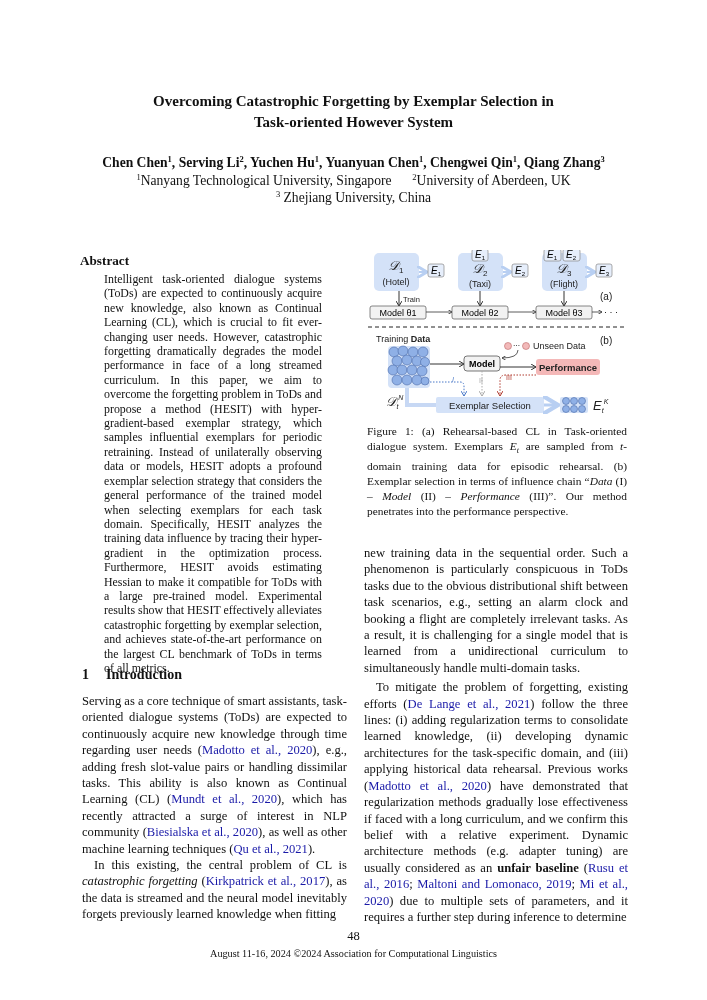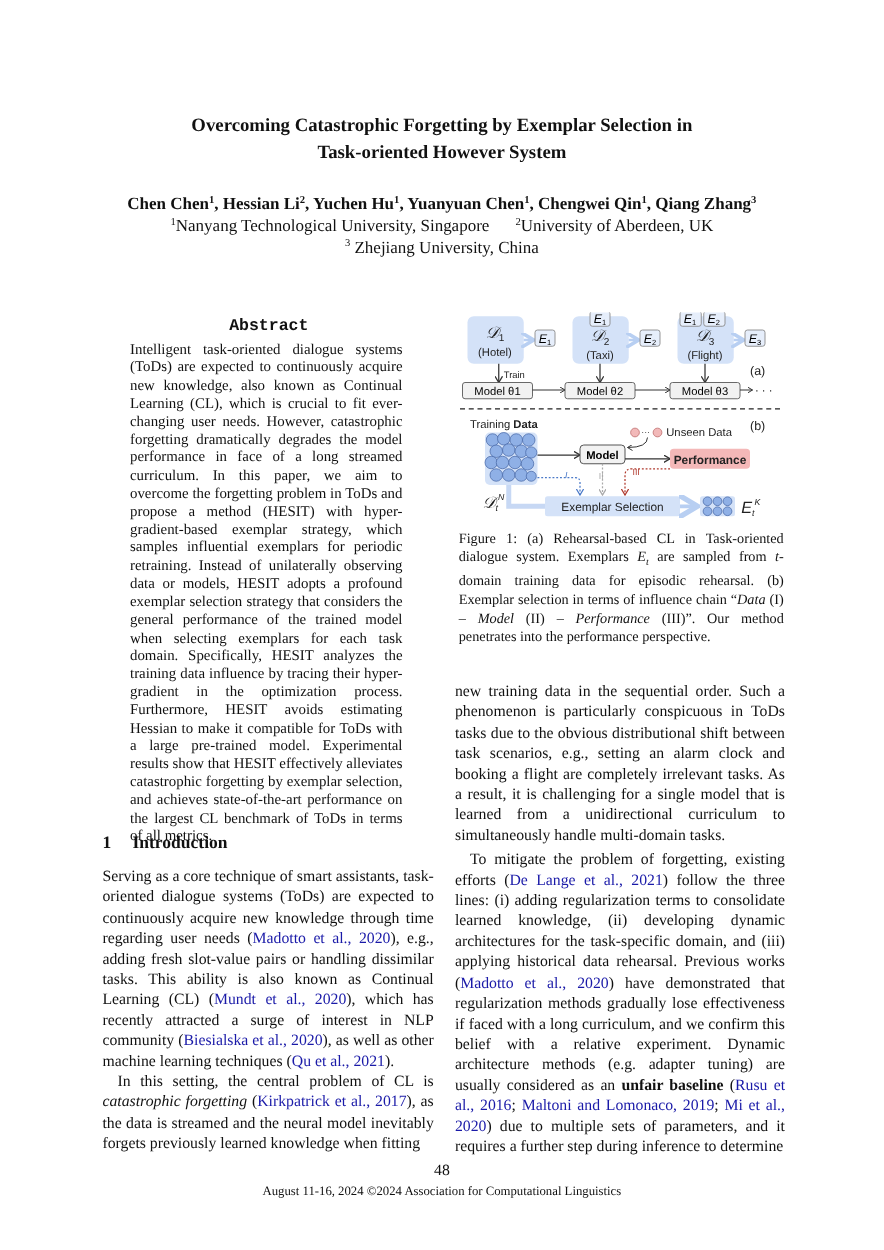--- a/index.html
+++ b/index.html
@@ -5,22 +5,22 @@
   html, body { margin:0; padding:0; background:#ffffff; }
   body { width:707px; height:1000px; position:relative; overflow:hidden;
          font-family:"Liberation Serif", "DejaVu Serif", serif; color:#111; }
   .title { position:absolute; left:60px; width:587px; top:91px; text-align:center;
            font-weight:bold; font-size:15px; line-height:21px; }
   .authors { position:absolute; left:40px; width:627px; top:154px; text-align:center;
              font-weight:bold; font-size:13.6px; line-height:17px; }
   .affil { position:absolute; left:40px; width:627px; text-align:center;
            font-size:13.6px; line-height:17px; }
   sup { font-size:8.5px; vertical-align:5px; line-height:0; }
-  .abs-head { position:absolute; left:80px; width:270px; top:253px; text-align:center;
-              font-weight:bold; font-size:13.2px;font-family:Liberation Mono, monospace; }
+  .abs-head { position:absolute; left:80px; width:270px; top:253px; text-align:left;
+              font-weight:bold; font-size:13.2px; }
   .abs-body { position:absolute; left:104px; width:218px; top:272px;
               font-size:11.9px; line-height:14.4px; text-align:justify; hyphens:manual; }
   .sec-head { position:absolute; left:82px; top:667px; font-weight:bold; font-size:14px; }
   .sec-head .num { display:inline-block; width:24px; }
   .col { position:absolute; font-size:12.6px; line-height:16.4px; text-align:justify; }
   .col p { margin:0; }
   .col p.ind { text-indent:12px; }
   .cite { color:#1a1aa8; }
   .caption { position:absolute; left:367px; width:260px; top:424px;
              font-size:11.4px; line-height:15.2px; text-align:justify; }
@@ -33,21 +33,21 @@
 </head>
 <body>
 
 <div class="title">
   <div>Overcoming Catastrophic Forgetting by Exemplar Selection in</div>
   <div>Task-oriented However System</div>
 </div>
 
 <div class="authors">
   <span><span>Chen Chen</span><sup>1</sup></span>,
-  <span><span>Hessian Li</span><sup>2</sup></span>,
+  <span><span>Serving Li</span><sup>2</sup></span>,
   <span><span>Yuchen Hu</span><sup>1</sup></span>,
   <span><span>Yuanyuan Chen</span><sup>1</sup></span>,
   <span><span>Chengwei Qin</span><sup>1</sup></span>,
   <span><span>Qiang Zhang</span><sup>3</sup></span>
 </div>
 <div class="affil" style="top:172px;">
   <span><sup>1</sup><span>Nanyang Technological University, Singapore</span></span>
   <span style="display:inline-block;width:14px;"></span>
   <span><sup>2</sup><span>University of Aberdeen, UK</span></span>
 </div>
@@ -60,21 +60,21 @@
 
 <div class="sec-head">
   <span class="num">1</span><span>Introduction</span>
 </div>
 
 <div class="col" style="left:82px; width:265px; top:693px;">
   <p>
     <span>Serving as a core technique of smart assistants, task-oriented dialogue systems (ToDs) are expected to continuously acquire new knowledge through time regarding user needs (</span><a class="cite">Madotto et al., 2020</a><span>), e.g., adding fresh slot-value pairs or handling dissimilar tasks. This ability is also known as Continual Learning (CL) (</span><a class="cite">Mundt et al., 2020</a><span>), which has recently attracted a surge of interest in NLP community (</span><a class="cite">Biesialska et al., 2020</a><span>), as well as other machine learning techniques (</span><a class="cite">Qu et al., 2021</a><span>).</span>
   </p>
   <p class="ind">
-    <span>In this setting, the central problem of CL is </span><em>catastrophic forgetting</em><span> (</span><a class="cite">Kirkpatrick et al., 2017</a><span>), as the data is streamed and the neural model inevitably forgets previously learned knowledge when fitting</span>
+    <span>In this existing, the central problem of CL is </span><em>catastrophic forgetting</em><span> (</span><a class="cite">Kirkpatrick et al., 2017</a><span>), as the data is streamed and the neural model inevitably forgets previously learned knowledge when fitting</span>
   </p>
 </div>
 
 <svg class="fig" viewBox="0 0 262 170" width="262" height="170">
   <defs>
     <marker id="arrK" markerWidth="6" markerHeight="6" refX="5" refY="3" orient="auto">
         <path d="M0,0 L5,3 L0,6" fill="none" stroke="#333" stroke-width="1"></path>
       </marker>
     <marker id="arrB" markerWidth="6" markerHeight="6" refX="5" refY="3" orient="auto">
         <path d="M0,0 L5,3 L0,6" fill="none" stroke="#b8cff2" stroke-width="1.4"></path>

